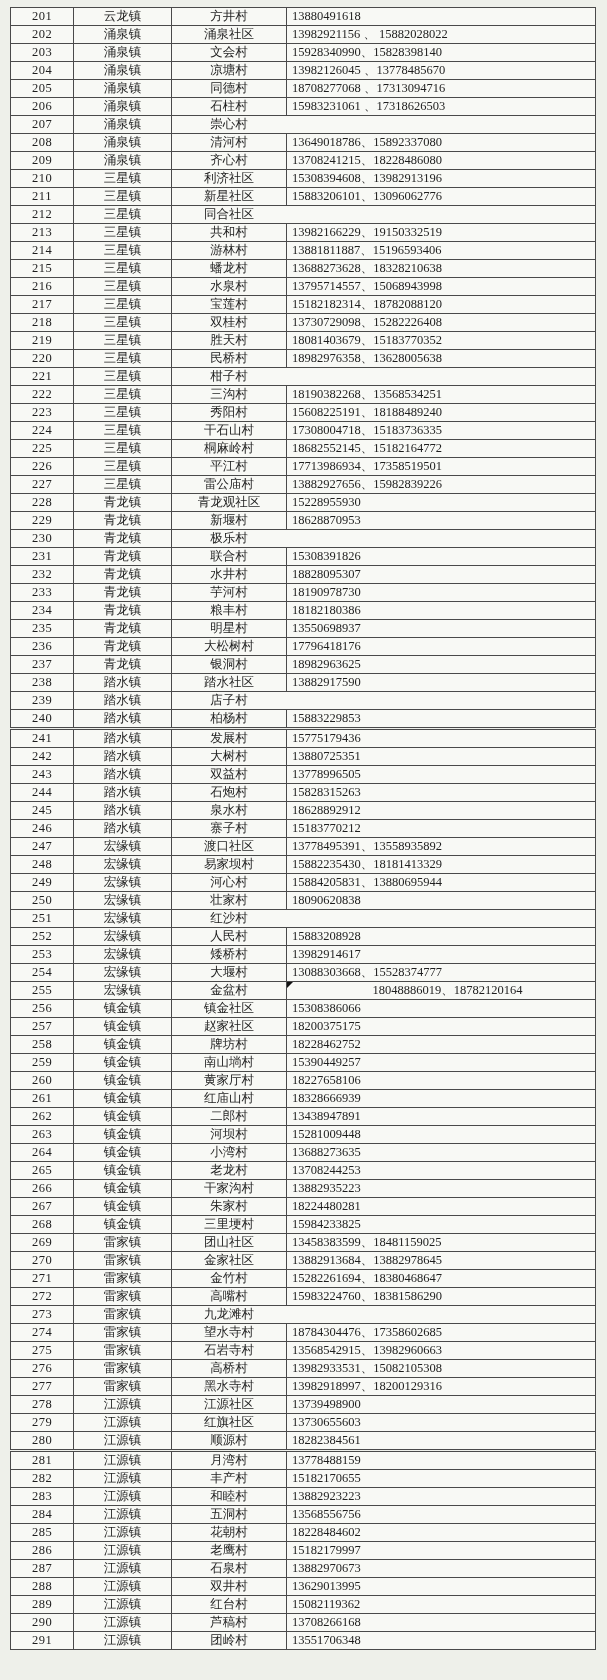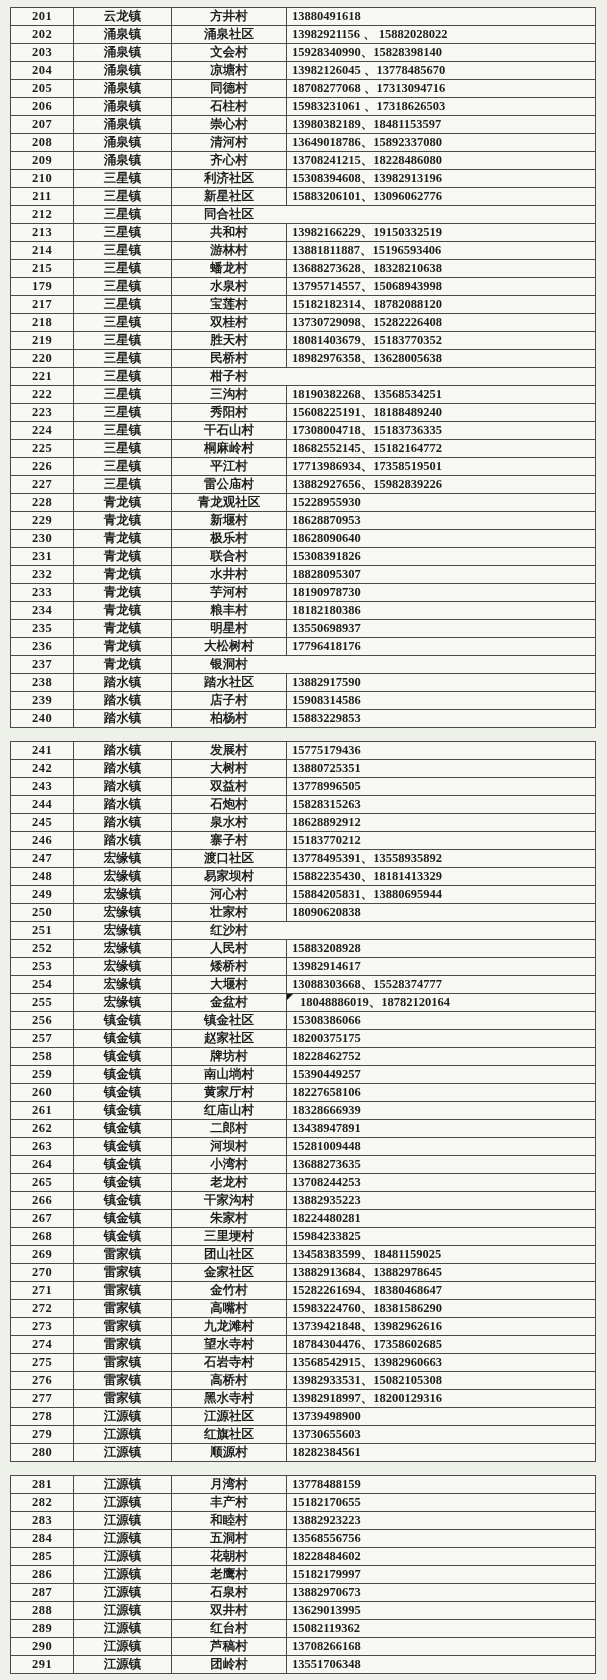--- a/index.html
+++ b/index.html
@@ -19,22 +19,21 @@
     position: absolute;
     top: 7px;
     left: 10px;
     width: 586px;
   }
   .section {
     border-top: 1px solid #4a4a4a;
     border-left: 1px solid #4a4a4a;
     border-right: 1px solid #4a4a4a;
     background: #f8f9f5;
-    margin-bottom: 13px;
-    font-weight: bold;
+    margin-bottom: 1px;
   }
   .row {
     display: flex;
     height: 17px;
     border-bottom: 1px solid #4a4a4a;
     background: #f8f9f5;
   }
   .cell {
     font-size: 12.5px;
     line-height: 17px;
@@ -60,20 +59,21 @@
   }
   .c-phone {
     flex: 1;
     text-align: left;
     padding-left: 5px;
     border-left: 1px solid #4a4a4a;
     position: relative;
   }
   .corner-mark {
     padding-left: 13px;
+    text-align: center;
   }
   .corner-mark::before {
     content: "";
     position: absolute;
     left: 0;
     top: 0;
     width: 0;
     height: 0;
     border-left: 6px solid #131313;
     border-bottom: 6px solid transparent;
@@ -118,21 +118,20 @@
         <div class="row">
           <div class="cell c-no">206</div>
           <div class="cell c-town">涌泉镇</div>
           <div class="cell c-village">石柱村</div>
           <div class="cell c-phone">15983231061 、17318626503</div>
         </div>
         <div class="row">
           <div class="cell c-no">207</div>
           <div class="cell c-town">涌泉镇</div>
           <div class="cell c-village">崇心村</div>
-          <div class="cell c-phone">13980382189、18481153597</div>
         </div>
         <div class="row">
           <div class="cell c-no">208</div>
           <div class="cell c-town">涌泉镇</div>
           <div class="cell c-village">清河村</div>
           <div class="cell c-phone">13649018786、15892337080</div>
         </div>
         <div class="row">
           <div class="cell c-no">209</div>
           <div class="cell c-town">涌泉镇</div>
@@ -168,21 +167,21 @@
           <div class="cell c-village">游林村</div>
           <div class="cell c-phone">13881811887、15196593406</div>
         </div>
         <div class="row">
           <div class="cell c-no">215</div>
           <div class="cell c-town">三星镇</div>
           <div class="cell c-village">蟠龙村</div>
           <div class="cell c-phone">13688273628、18328210638</div>
         </div>
         <div class="row">
-          <div class="cell c-no">179</div>
+          <div class="cell c-no">216</div>
           <div class="cell c-town">三星镇</div>
           <div class="cell c-village">水泉村</div>
           <div class="cell c-phone">13795714557、15068943998</div>
         </div>
         <div class="row">
           <div class="cell c-no">217</div>
           <div class="cell c-town">三星镇</div>
           <div class="cell c-village">宝莲村</div>
           <div class="cell c-phone">15182182314、18782088120</div>
         </div>
@@ -254,21 +253,20 @@
         <div class="row">
           <div class="cell c-no">229</div>
           <div class="cell c-town">青龙镇</div>
           <div class="cell c-village">新堰村</div>
           <div class="cell c-phone">18628870953</div>
         </div>
         <div class="row">
           <div class="cell c-no">230</div>
           <div class="cell c-town">青龙镇</div>
           <div class="cell c-village">极乐村</div>
-          <div class="cell c-phone">18628090640</div>
         </div>
         <div class="row">
           <div class="cell c-no">231</div>
           <div class="cell c-town">青龙镇</div>
           <div class="cell c-village">联合村</div>
           <div class="cell c-phone">15308391826</div>
         </div>
         <div class="row">
           <div class="cell c-no">232</div>
           <div class="cell c-town">青龙镇</div>
@@ -296,32 +294,32 @@
         <div class="row">
           <div class="cell c-no">236</div>
           <div class="cell c-town">青龙镇</div>
           <div class="cell c-village">大松树村</div>
           <div class="cell c-phone">17796418176</div>
         </div>
         <div class="row">
           <div class="cell c-no">237</div>
           <div class="cell c-town">青龙镇</div>
           <div class="cell c-village">银洞村</div>
+          <div class="cell c-phone">18982963625</div>
         </div>
         <div class="row">
           <div class="cell c-no">238</div>
           <div class="cell c-town">踏水镇</div>
           <div class="cell c-village">踏水社区</div>
           <div class="cell c-phone">13882917590</div>
         </div>
         <div class="row">
           <div class="cell c-no">239</div>
           <div class="cell c-town">踏水镇</div>
           <div class="cell c-village">店子村</div>
-          <div class="cell c-phone">15908314586</div>
         </div>
         <div class="row">
           <div class="cell c-no">240</div>
           <div class="cell c-town">踏水镇</div>
           <div class="cell c-village">柏杨村</div>
           <div class="cell c-phone">15883229853</div>
         </div>
       </div>
       <div class="section">
         <div class="row">
@@ -512,21 +510,20 @@
         <div class="row">
           <div class="cell c-no">272</div>
           <div class="cell c-town">雷家镇</div>
           <div class="cell c-village">高嘴村</div>
           <div class="cell c-phone">15983224760、18381586290</div>
         </div>
         <div class="row">
           <div class="cell c-no">273</div>
           <div class="cell c-town">雷家镇</div>
           <div class="cell c-village">九龙滩村</div>
-          <div class="cell c-phone">13739421848、13982962616</div>
         </div>
         <div class="row">
           <div class="cell c-no">274</div>
           <div class="cell c-town">雷家镇</div>
           <div class="cell c-village">望水寺村</div>
           <div class="cell c-phone">18784304476、17358602685</div>
         </div>
         <div class="row">
           <div class="cell c-no">275</div>
           <div class="cell c-town">雷家镇</div>

